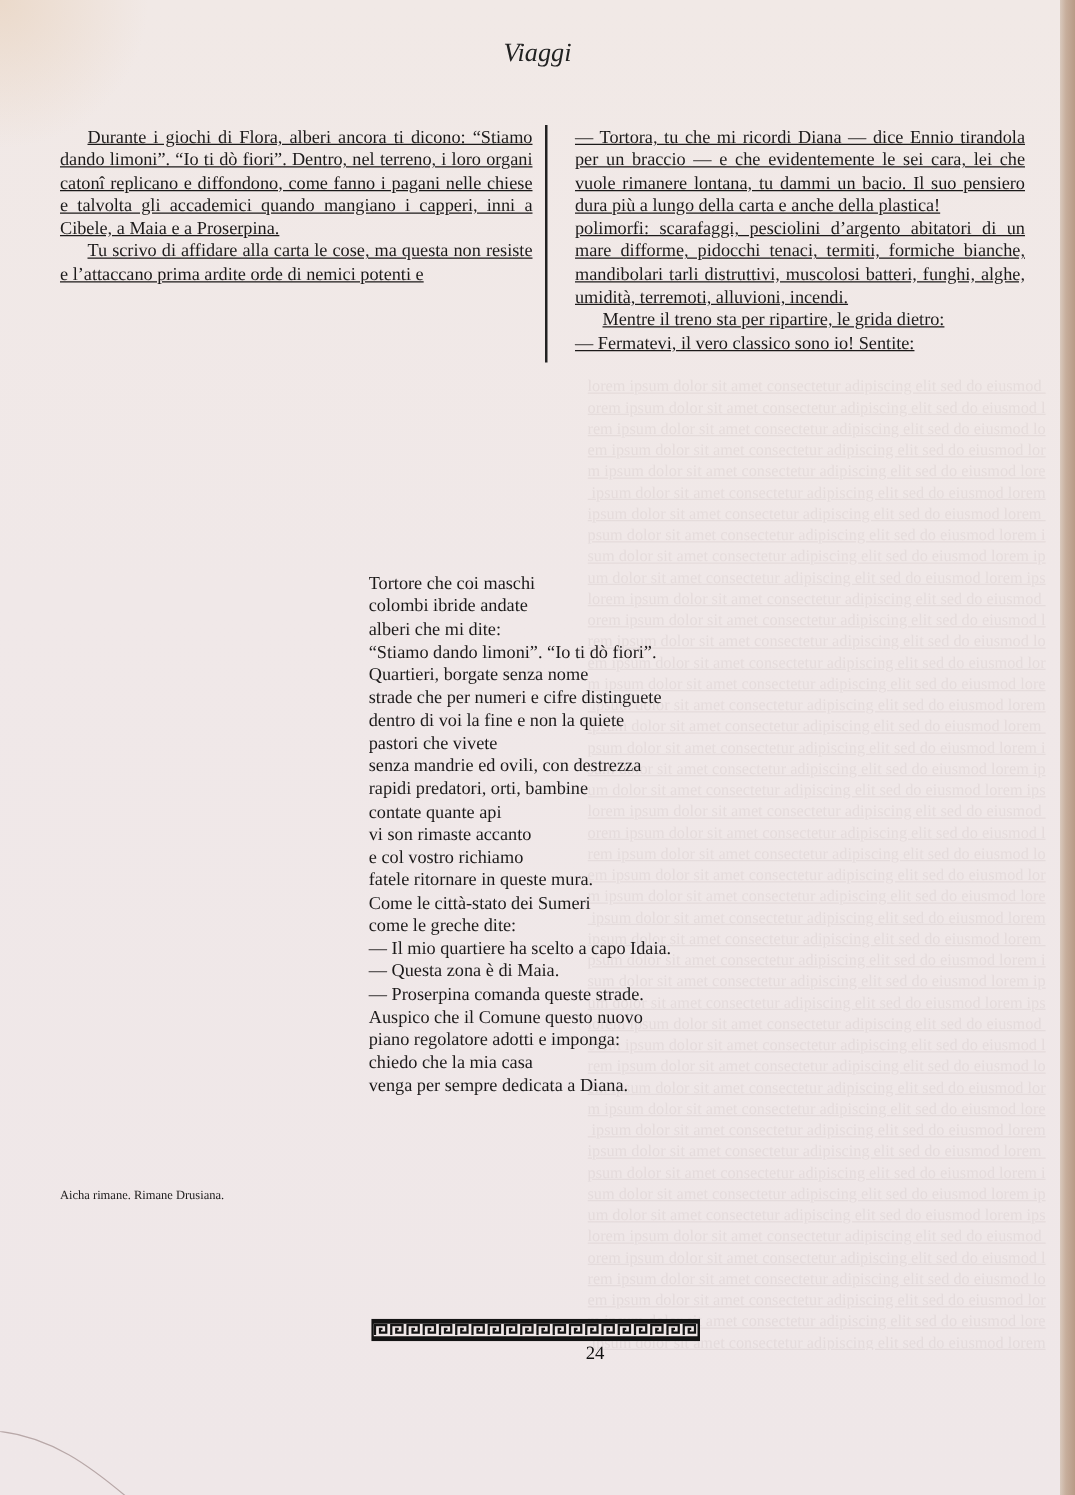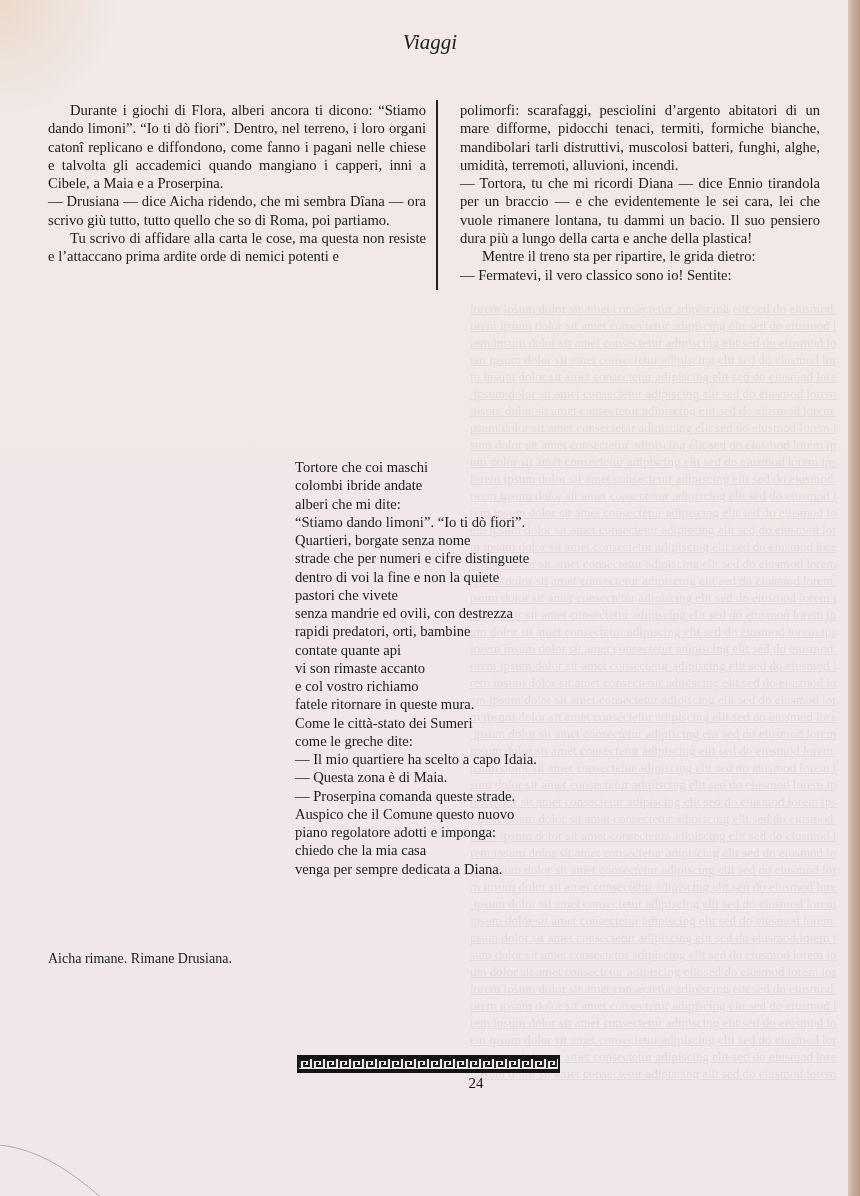--- a/index.html
+++ b/index.html
@@ -21,36 +21,37 @@
       position: absolute; left: 0; top: 0; width: 120px; height: 120px;
       background: radial-gradient(circle at 0 0, rgba(230,205,180,0.55), rgba(230,205,180,0) 70%);
     }
     .running-head {
       position: absolute; top: 30px; left: 0; width: 860px; text-align: center;
       font-style: italic; font-size: 21px; color: #222;
     }
     .col {
       position: absolute; top: 101px; font-size: 14.6px; line-height: 18.3px;
       text-align: justify;
+      text-decoration: underline;
     }
     .col p { margin: 0; }
     .col p.indent { text-indent: 22px; }
     .col-left { left: 48px; width: 378px; }
     .col-right { left: 460px; width: 360px; }
     .col-rule {
       position: absolute; left: 436px; top: 100px; width: 2px; height: 190px;
       background: #222;
     }
     .poem {
       position: absolute; left: 295px; top: 458px; font-size: 14.6px; line-height: 18.25px;
       white-space: pre;
     }
     .poem div { height: 18.25px; }
     .closing {
-      position: absolute; left: 48px; top: 951px; font-size: 14px;
+      position: absolute; left: 48px; top: 951px; font-size: 10px;
     }
     .ornament {
       position: absolute; left: 297px; top: 1055px; width: 263px; height: 18px;
     }
     .folio {
       position: absolute; top: 1075px; left: 0; width: 860px; text-align: center;
       font-size: 15px; color: #111; margin-left: 46px;
     }
     .ghost-text {
       position: absolute; color: rgba(120,105,105,0.09); font-size: 13px; line-height: 17px;
@@ -111,29 +112,28 @@
 rem ipsum dolor sit amet consectetur adipiscing elit sed do eiusmod lo
 em ipsum dolor sit amet consectetur adipiscing elit sed do eiusmod lor
 m ipsum dolor sit amet consectetur adipiscing elit sed do eiusmod lore
  ipsum dolor sit amet consectetur adipiscing elit sed do eiusmod lorem
 </div>
 
   <div class="running-head">Viaggi</div>
 
   <div class="col col-left">
     <p class="indent">Durante i giochi di Flora, alberi ancora ti dicono: “Stiamo dando limoni”. “Io ti dò fiori”. Dentro, nel terreno, i loro organi catonî replicano e diffondono, come fanno i pagani nelle chiese e talvolta gli accademici quando mangiano i capperi, inni a Cibele, a Maia e a Proserpina.</p>
-    <p>— Drusiana — dice Aicha ridendo, che mi sembra Dîana — ora scrivo giù tutto, tutto quello che so di Roma, poi partiamo.</p>
     <p class="indent">Tu scrivo di affidare alla carta le cose, ma questa non resiste e l’attaccano prima ardite orde di nemici potenti e</p>
   </div>
 
   <div class="col-rule"></div>
 
   <div class="col col-right">
+    <p>— Tortora, tu che mi ricordi Diana — dice Ennio tirandola per un braccio — e che evidentemente le sei cara, lei che vuole rimanere lontana, tu dammi un bacio. Il suo pensiero dura più a lungo della carta e anche della plastica!</p>
     <p>polimorfi: scarafaggi, pesciolini d’argento abitatori di un mare difforme, pidocchi tenaci, termiti, formiche bianche, mandibolari tarli distruttivi, muscolosi batteri, funghi, alghe, umidità, terremoti, alluvioni, incendi.</p>
-    <p>— Tortora, tu che mi ricordi Diana — dice Ennio tirandola per un braccio — e che evidentemente le sei cara, lei che vuole rimanere lontana, tu dammi un bacio. Il suo pensiero dura più a lungo della carta e anche della plastica!</p>
     <p class="indent">Mentre il treno sta per ripartire, le grida dietro:</p>
     <p>— Fermatevi, il vero classico sono io! Sentite:</p>
   </div>
 
   <div class="poem" id="poem"><div>Tortore che coi maschi</div><div>colombi ibride andate</div><div>alberi che mi dite:</div><div>“Stiamo dando limoni”. “Io ti dò fiori”.</div><div>Quartieri, borgate senza nome</div><div>strade che per numeri e cifre distinguete</div><div>dentro di voi la fine e non la quiete</div><div>pastori che vivete</div><div>senza mandrie ed ovili, con destrezza</div><div>rapidi predatori, orti, bambine</div><div>contate quante api</div><div>vi son rimaste accanto</div><div>e col vostro richiamo</div><div>fatele ritornare in queste mura.</div><div>Come le città-stato dei Sumeri</div><div>come le greche dite:</div><div>— Il mio quartiere ha scelto a capo Idaia.</div><div>— Questa zona è di Maia.</div><div>— Proserpina comanda queste strade.</div><div>Auspico che il Comune questo nuovo</div><div>piano regolatore adotti e imponga:</div><div>chiedo che la mia casa</div><div>venga per sempre dedicata a Diana.</div></div>
 
   <div class="closing">Aicha rimane. Rimane Drusiana.</div>
 
   <svg class="ornament" id="ornament" viewBox="0 0 263 18" preserveAspectRatio="none">
       <rect x="0" y="0" width="263" height="18" fill="#141414"></rect>

